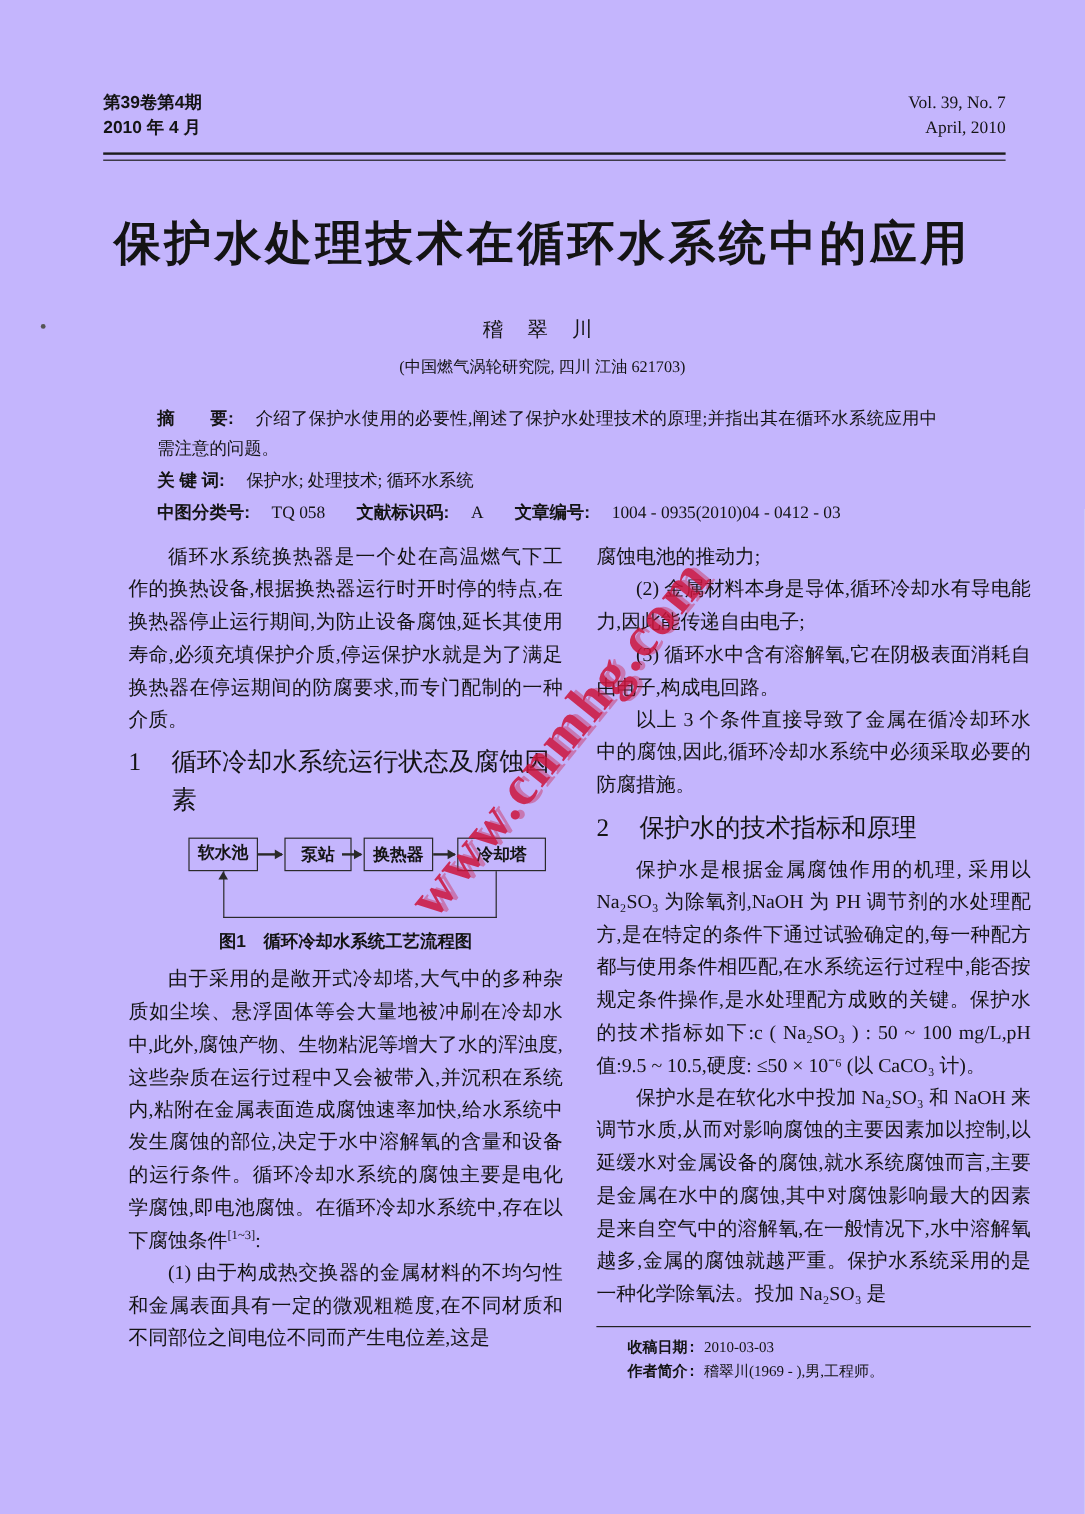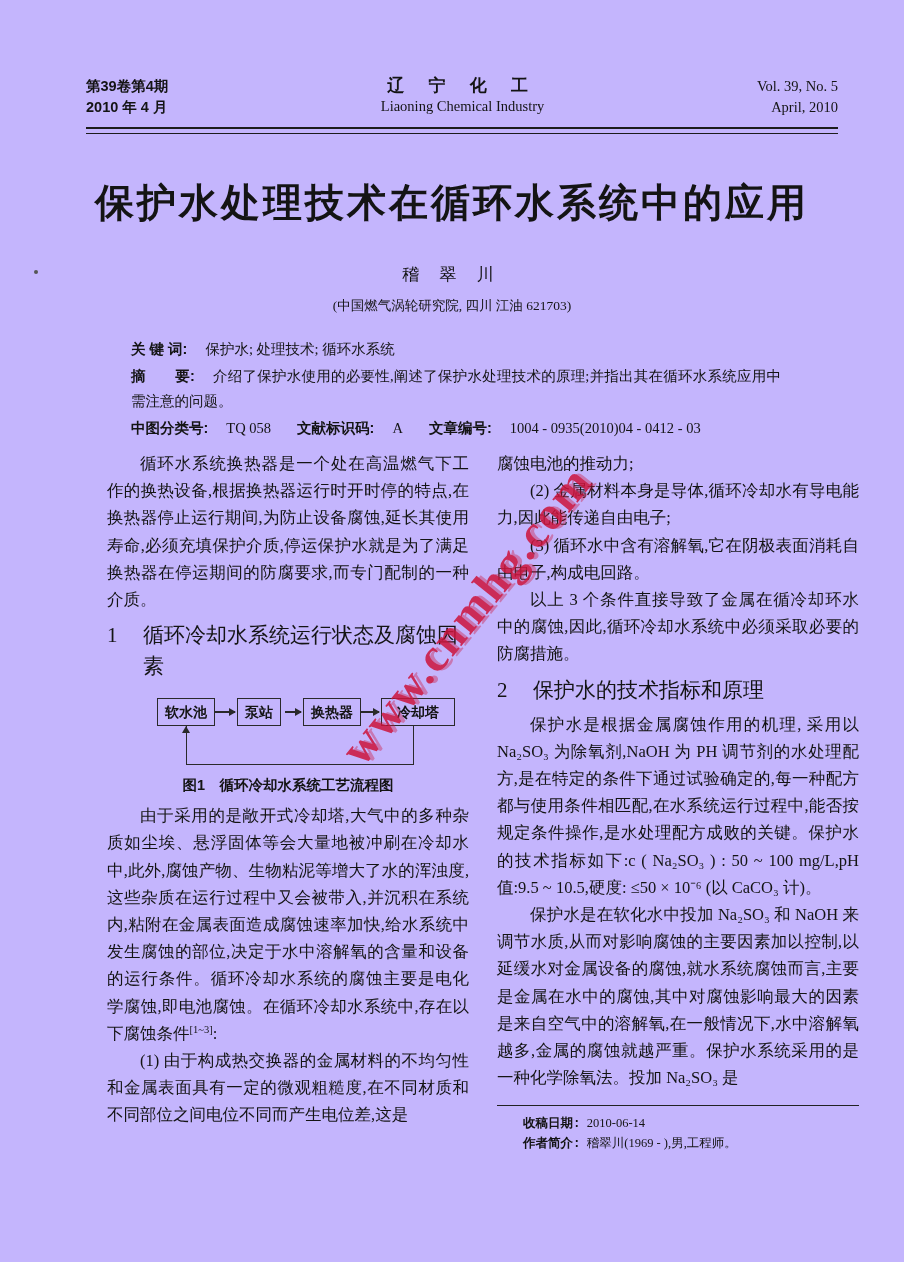--- a/index.html
+++ b/index.html
@@ -69,22 +69,22 @@
   .sect .st{flex:1;}
   
   .figure{position:relative;height:108px;margin:8px 0 4px 0;}
   .fbox{
     position:absolute;top:8px;height:28px;box-sizing:border-box;
     border:1.5px solid #2a2a2a;
     font-family:"Liberation Sans",sans-serif;font-weight:bold;font-size:14px;
     display:flex;align-items:center;justify-content:center;
     text-indent:0;line-height:1;
   }
-  .fb1{left:50px;width:58px;}
-  .fb2{left:130px;width:44px;}
+  .fb1{left:50px;width:58px;font-family:Liberation Mono, monospace;}
+  .fb2{left:130px;width:56px;}
   .fb3{left:196px;width:58px;}
   .fb4{left:274px;width:74px;}
   .harrow{position:absolute;top:21px;height:1.5px;background:#2a2a2a;}
   .harrow::after{
     content:"";position:absolute;right:-1px;top:-3.5px;
     border-left:7px solid #2a2a2a;border-top:4px solid transparent;border-bottom:4px solid transparent;
   }
   .ha1{left:108px;width:20px;}
   .ha2{left:178px;width:16px;}
   .ha3{left:254px;width:18px;}
@@ -122,39 +122,35 @@
 </head>
 <body>
 
 <div class="page">
 
   <div class="jheader">
     <div class="jh-left">
       <div>第39卷第4期</div>
       <div>2010 年 4 月</div>
     </div>
-    <div class="jh-center">
-      <div class="cn">辽 宁 化 工</div>
-      <div class="en">Liaoning Chemical Industry</div>
-    </div>
     <div class="jh-right">
-      <div>Vol. 39, No. 5</div>
+      <div>Vol. 39, No. 7</div>
       <div>April, 2010</div>
     </div>
   </div>
   <div class="jrule"></div>
 
   <div class="title">保护水处理技术在循环水系统中的应用</div>
   <div class="author">稽 翠 川</div>
   <div class="affil">(中国燃气涡轮研究院, 四川 江油 621703)</div>
   <div class="stray-dot"></div>
 
   <div class="meta">
+    <p><span class="lbl">摘　　要:</span><span class="gap"></span><span>介绍了保护水使用的必要性,阐述了保护水处理技术的原理;并指出其在循环水系统应用中需注意的问题。</span></p>
     <p><span class="lbl">关 键 词:</span><span class="gap"></span><span>保护水; 处理技术; 循环水系统</span></p>
-    <p><span class="lbl">摘　　要:</span><span class="gap"></span><span>介绍了保护水使用的必要性,阐述了保护水处理技术的原理;并指出其在循环水系统应用中需注意的问题。</span></p>
     <p><span class="lbl">中图分类号:</span><span class="gap"></span><span>TQ 058</span><span class="gap2"></span><span class="lbl">文献标识码:</span><span class="gap"></span><span>A</span><span class="gap2"></span><span class="lbl">文章编号:</span><span class="gap"></span><span>1004 - 0935(2010)04 - 0412 - 03</span></p>
   </div>
 
   <div class="columns">
 
     <div class="col">
       <p>循环水系统换热器是一个处在高温燃气下工作的换热设备,根据换热器运行时开时停的特点,在换热器停止运行期间,为防止设备腐蚀,延长其使用寿命,必须充填保护介质,停运保护水就是为了满足换热器在停运期间的防腐要求,而专门配制的一种介质。</p>
 
       <div class="sect">
         <span class="no">1</span>
@@ -188,21 +184,21 @@
 
       <div class="sect">
         <span class="no">2</span>
         <span class="st">保护水的技术指标和原理</span>
       </div>
 
       <p>保护水是根据金属腐蚀作用的机理, 采用以 Na₂SO₃ 为除氧剂,NaOH 为 PH 调节剂的水处理配方,是在特定的条件下通过试验确定的,每一种配方都与使用条件相匹配,在水系统运行过程中,能否按规定条件操作,是水处理配方成败的关键。保护水的技术指标如下:c ( Na₂SO₃ ) : 50 ~ 100 mg/L,pH 值:9.5 ~ 10.5,硬度: ≤50 × 10⁻⁶ (以 CaCO₃ 计)。</p>
       <p>保护水是在软化水中投加 Na₂SO₃ 和 NaOH 来调节水质,从而对影响腐蚀的主要因素加以控制,以延缓水对金属设备的腐蚀,就水系统腐蚀而言,主要是金属在水中的腐蚀,其中对腐蚀影响最大的因素是来自空气中的溶解氧,在一般情况下,水中溶解氧越多,金属的腐蚀就越严重。保护水系统采用的是一种化学除氧法。投加 Na₂SO₃ 是</p>
 
       <div class="footnote">
-        <div><span class="lbl">收稿日期:</span>&nbsp;&nbsp;<span>2010-06-14</span></div>
+        <div><span class="lbl">收稿日期:</span>&nbsp;&nbsp;<span>2010-03-03</span></div>
         <div><span class="lbl">作者简介:</span>&nbsp;&nbsp;<span>稽翠川(1969 - ),男,工程师。</span></div>
       </div>
     </div>
   </div>
 
   <div class="watermark" style="color: rgb(205, 20, 60);">www.cnmhg.com</div>
 
 </div>
 
 </body></html>

